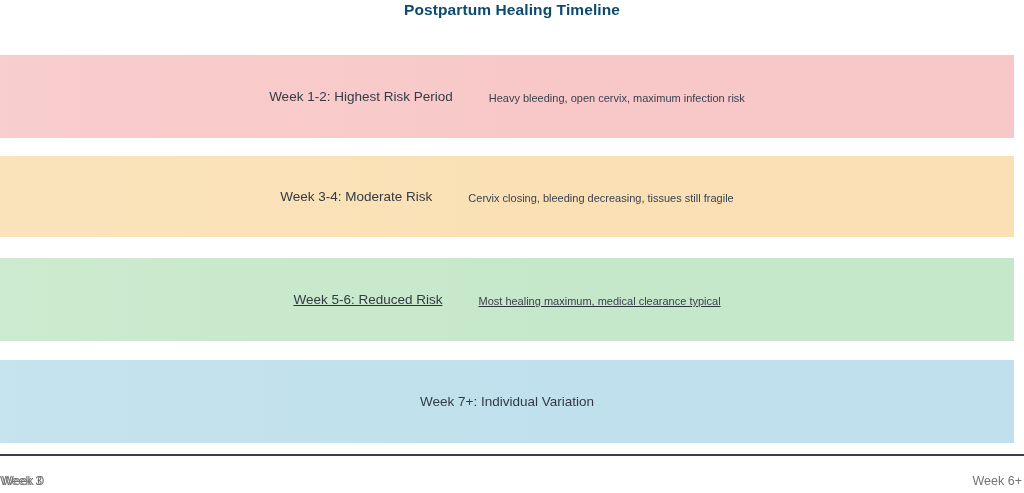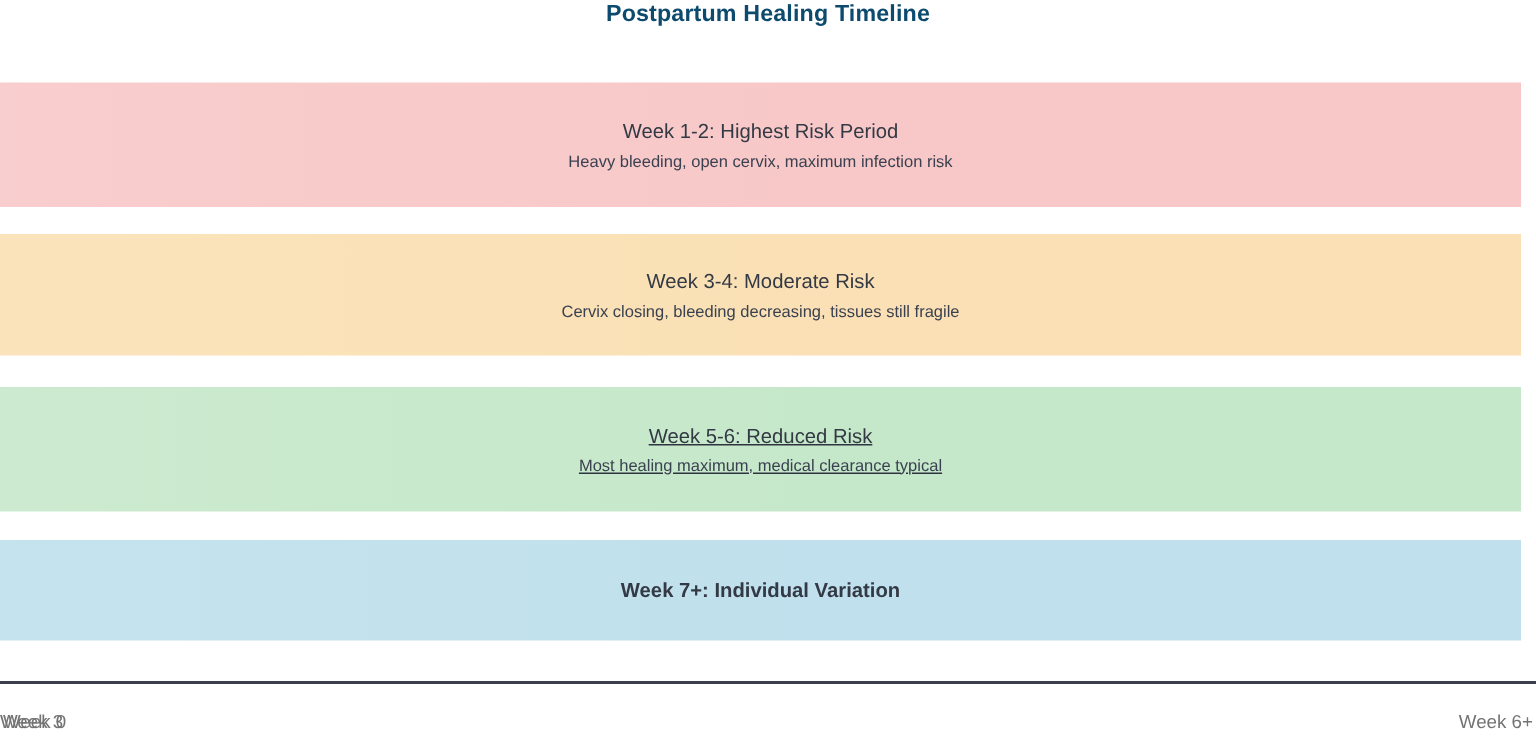--- a/index.html
+++ b/index.html
@@ -44,45 +44,46 @@
     top: 55px;
     width: 1014px;
     height: 385px;
   }
 
   .band {
     position: absolute;
     left: 0;
     width: 1014px;
     display: flex;
-    flex-direction: column;
+    flex-direction: row;
     align-items: center;
     justify-content: center;
   }
 
   .band-0 { top: 0px;   height: 83px; }
   .band-1 { top: 101px; height: 81px; }
   .band-2 { top: 203px; height: 83px; text-decoration: underline; }
-  .band-3 { top: 305px; height: 67px; font-weight: bold; }
+  .band-3 { top: 305px; height: 83px; }
 
   .band-label {
     font-size: 13.5px;
     color: #333a45;
     line-height: 19px;
     text-align: center;
     white-space: nowrap;
   }
 
   .band-sublabel {
     font-size: 11px;
     color: #3a4150;
     line-height: 16px;
     text-align: center;
     white-space: nowrap;
     margin-top: 3px;
+    padding-left: 36px;
   }
 
   .axis-line {
     position: absolute;
     left: 0;
     top: 454px;
     width: 1024px;
     height: 0;
     border-top: 2.5px solid #3b3f4c;
   }

